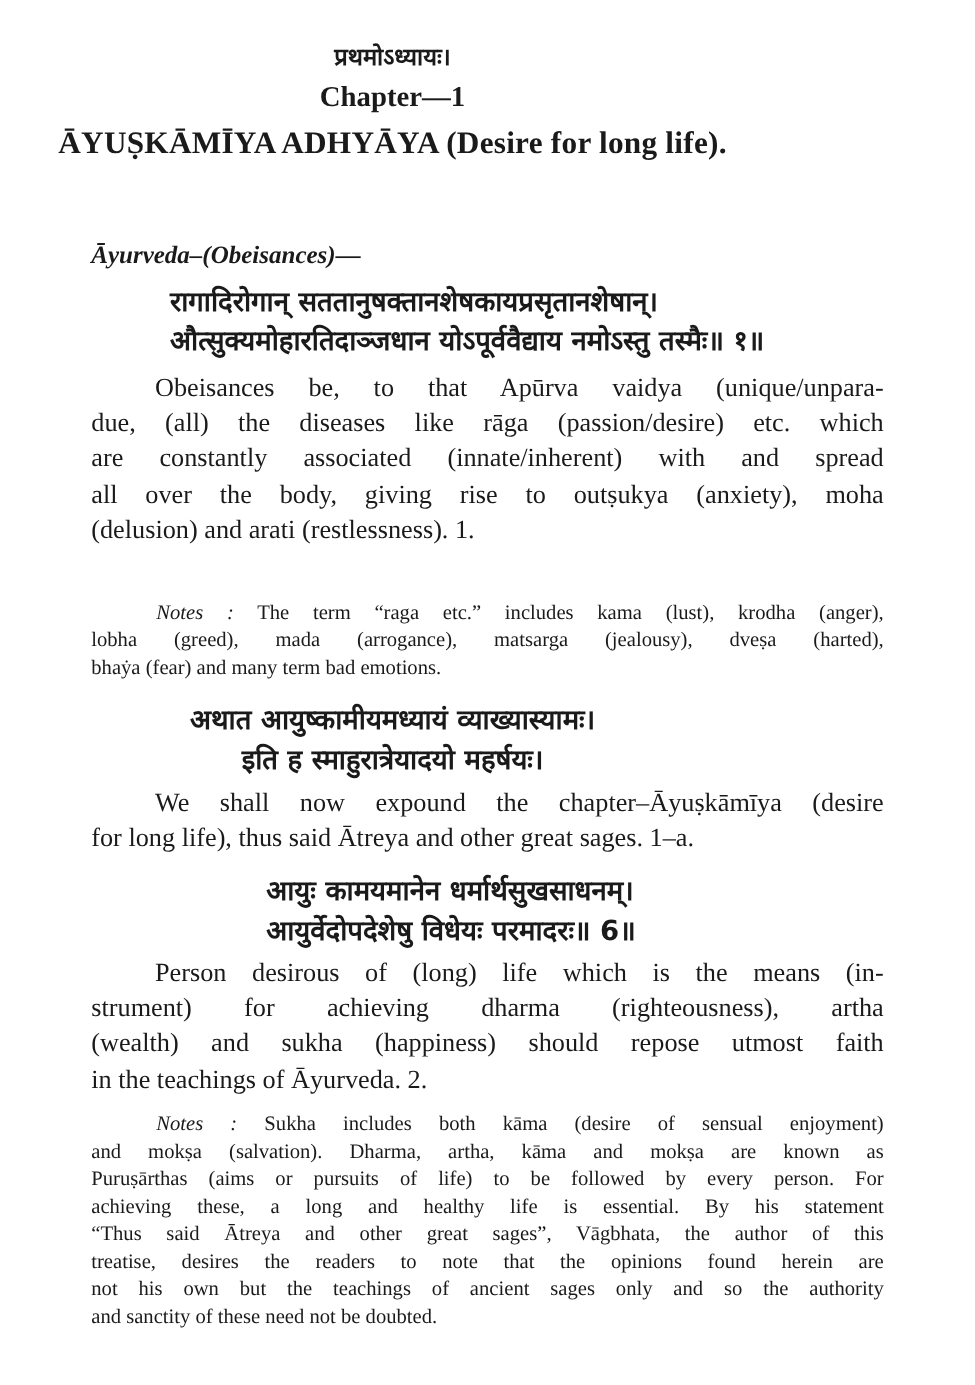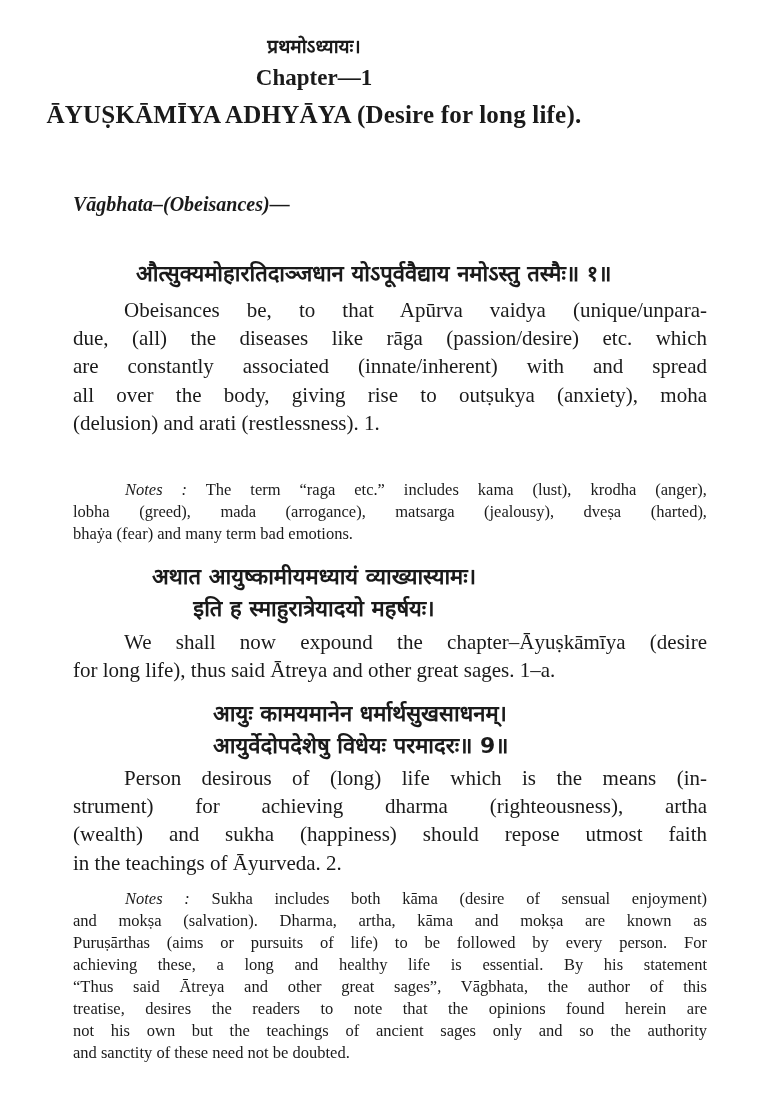--- a/index.html
+++ b/index.html
@@ -45,22 +45,23 @@
   </style>
 </head>
 <body>
 
 <div class="page">
 
   <div class="center skt title-skt">प्रथमोऽध्यायः।</div>
   <div class="center chapter">Chapter—1</div>
   <div class="center heading">ĀYUṢKĀMĪYA ADHYĀYA (Desire for long life).</div>
 
-  <div class="section-title">Vāgbhata–(Obeisances)—</div>
+  <div class="section-title">Āyurveda–(Obeisances)—</div>
 
+  <div class="skt skt-verse" style="left:136px; top:228px;">रागादिरोगान् सततानुषक्तानशेषकायप्रसृतानशेषान्।</div>
   <div class="skt skt-verse" style="left:136px; top:259px;">औत्सुक्यमोहारतिदाञ्जधान योऽपूर्ववैद्याय नमोऽस्तु तस्मैः॥ १॥</div>
 
   <div class="para" style="top:296px;">
     <span class="ln indent">Obeisances be, to that Apūrva vaidya (unique/unpara-</span>
     <span class="ln">due, (all) the diseases like rāga (passion/desire) etc. which</span>
     <span class="ln">are constantly associated (innate/inherent) with and spread</span>
     <span class="ln">all over the body, giving rise to outṣukya (anxiety), moha</span>
     <span class="ln last">(delusion) and arati (restlessness). 1.</span>
   </div>
 
@@ -72,21 +73,21 @@
 
   <div class="center skt" style="top:562px; font-size:22px; line-height:30px;">अथात आयुष्कामीयमध्यायं व्याख्यास्यामः।</div>
   <div class="center skt" style="top:594px; font-size:22px; line-height:30px;">इति ह स्माहुरात्रेयादयो महर्षयः।</div>
 
   <div class="para" style="top:628px;">
     <span class="ln indent">We shall now expound the chapter–Āyuṣkāmīya (desire</span>
     <span class="ln last">for long life), thus said Ātreya and other great sages. 1–a.</span>
   </div>
 
   <div class="skt skt-verse" style="left:213px; top:699px;">आयुः कामयमानेन धर्मार्थसुखसाधनम्।</div>
-  <div class="skt skt-verse" style="left:213px; top:731px;">आयुर्वेदोपदेशेषु विधेयः परमादरः॥ 9॥</div>
+  <div class="skt skt-verse" style="left:213px; top:731px;">आयुर्वेदोपदेशेषु विधेयः परमादरः॥ 6॥</div>
 
   <div class="para" style="top:764px;">
     <span class="ln indent">Person desirous of (long) life which is the means (in-</span>
     <span class="ln">strument) for achieving dharma (righteousness), artha</span>
     <span class="ln">(wealth) and sukha (happiness) should repose utmost faith</span>
     <span class="ln last">in the teachings of Āyurveda. 2.</span>
   </div>
 
   <div class="note" style="top:888px;">
     <span class="ln indent"><span class="label">Notes :</span><span> Sukha includes both kāma (desire of sensual enjoyment)</span></span>

